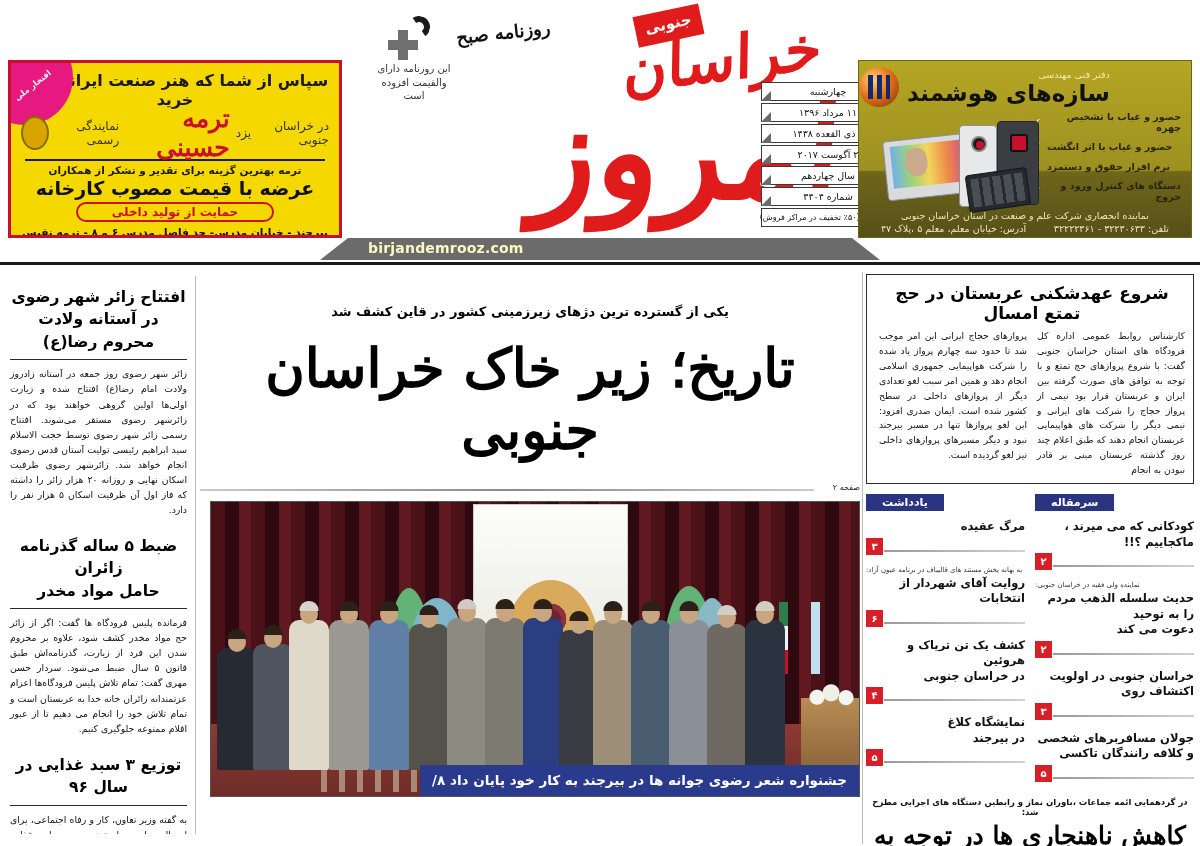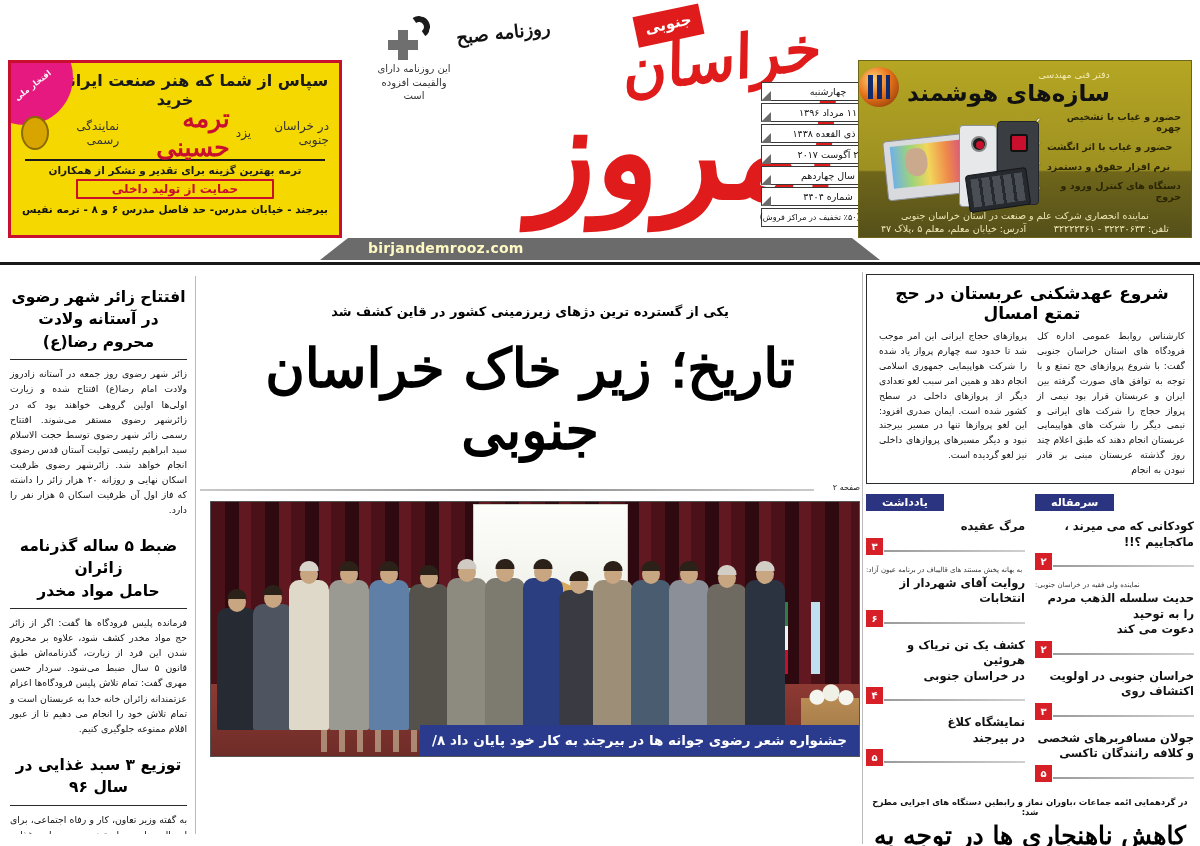--- a/index.html
+++ b/index.html
@@ -67,21 +67,21 @@
   }
   .ad-left .al-line2 {
     text-align: center; font-size: 10.5px; color: #1a1a1a; font-weight: bold;
   }
   .ad-left .al-line3 {
     text-align: center; font-size: 19px; font-weight: bold; color: #111;
     margin-top: 1px; letter-spacing: -0.4px;
   }
   .ad-left .al-pill {
     margin: 3px auto 0 auto; width: 198px; height: 20px;
-    border: 2px solid #c8102e; border-radius: 1px;
+    border: 2px solid #c8102e; border-radius: 10px;
     display: flex; align-items: center; justify-content: center;
     font-size: 12px; font-weight: bold; color: #c8102e;
   }
   .ad-left .al-addr {
     text-align: center; font-size: 10.5px; color: #111; margin-top: 4px; font-weight: bold;
   }
 
   
   .ad-right {
     position: absolute; left: 858px; top: 60px;
@@ -323,21 +323,21 @@
   .pageref-row .line {
     position: absolute; left: 0; right: 46px; top: 6px; height: 2px;
     background: linear-gradient(90deg,#c9c9c9,#8a8a8a,#c9c9c9);
   }
   .pageref-row .lbl {
     position: absolute; right: 0; top: 0; font-size: 8px; color: #222;
   }
 
   .photo-frame {
     position: relative; margin-top: 6px;
-    width: 650px; height: 256px;
+    width: 650px; height: 296px;
     border: 1px solid #555;
     overflow: hidden;
     background: #2b0f12;
   }
   
   .photo-frame .curtain {
     position: absolute; inset: 0;
     background:
       repeating-linear-gradient(90deg,#4a1118 0 14px,#2e0a10 14px 28px,#611820 28px 40px);
   }
@@ -509,20 +509,21 @@
       <div class="al-top">سپاس از شما که هنر صنعت ایرانی می خرید</div>
       <div class="al-brandrow">
         <span class="al-brand-sub">در خراسان جنوبی</span>
         <span class="al-brand-sub">یزد</span>
         <span class="al-brand">ترمه حسینی</span>
         <span class="al-brand-sub">نمایندگی رسمی</span>
         <span class="al-seal"></span>
       </div>
       <div class="al-rule"></div>
       <div class="al-line2">ترمه بهترین گزینه برای تقدیر و تشکر از همکاران</div>
+      <div class="al-line3">عرضه با قیمت مصوب کارخانه</div>
       <div class="al-pill">حمایت از تولید داخلی</div>
       <div class="al-addr">بیرجند - خیابان مدرس- حد فاصل مدرس ۶ و ۸ - ترمه نفیس</div>
 
     </div>
 
     <div class="logo-block">
       <div class="logo-khorasan">خراسان</div>
       <div class="logo-emrooz">امروز</div>
       <div class="logo-tag">جنوبی</div>
 

